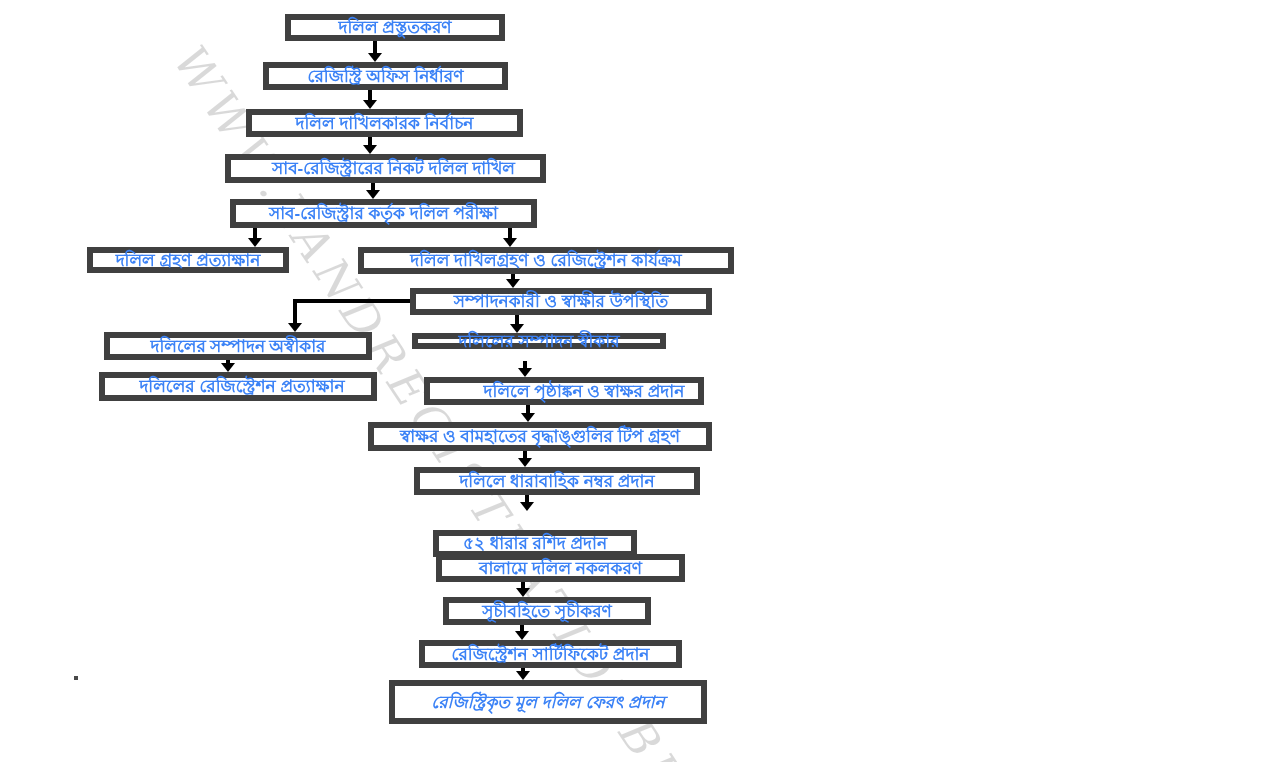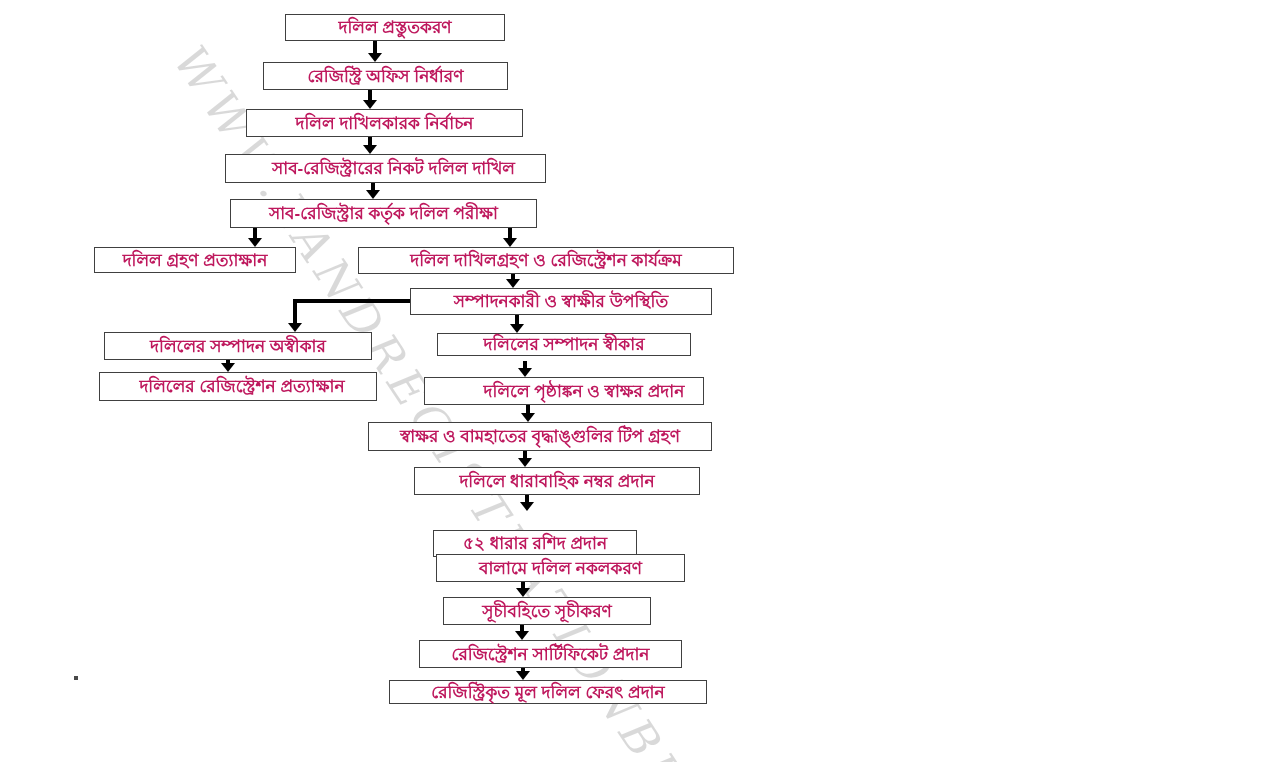--- a/index.html
+++ b/index.html
@@ -27,23 +27,23 @@
     font-size: 46px;
     letter-spacing: 7px;
     color: rgba(0,0,0,0.15);
     white-space: nowrap;
     pointer-events: none;
     z-index: 1;
   }
   .node {
     position: absolute;
     box-sizing: border-box;
-    border: 1px solid #404040;
+    border: 6px solid #404040;
     background: #ffffff;
-    color: #be185d;
+    color: #3b82f6;
     display: flex;
     align-items: center;
     justify-content: center;
     font-size: 17px;
     font-weight: bold;
     white-space: nowrap;
     z-index: 3;
     line-height: 1;
   }
   .arrow {
@@ -91,37 +91,37 @@
 <div id="canvas">
 
   <div class="watermark">WWW.LANDREGISTRATIONBD.COM</div>
 
   <div class="node" style="left:285px; top:14px;  width:220px; height:27px;">দলিল প্রস্তুতকরণ</div>
   <div class="node" style="left:263px; top:62px;  width:245px; height:28px;">রেজিস্ট্রি অফিস নির্ধারণ</div>
   <div class="node" style="left:246px; top:109px; width:277px; height:28px;">দলিল দাখিলকারক নির্বাচন</div>
   <div class="node" style="left:225px; top:154px; width:321px; height:29px;padding-left:16px;">সাব-রেজিস্ট্রারের নিকট দলিল দাখিল</div>
   <div class="node" style="left:230px; top:199px; width:307px; height:29px;">সাব-রেজিস্ট্রার কর্তৃক দলিল পরীক্ষা</div>
 
-  <div class="node" style="left:94px;  top:247px; width:202px; height:26px;text-align:center;">দলিল গ্রহণ প্রত্যাক্ষান</div>
+  <div class="node" style="left:87px;  top:247px; width:202px; height:26px;text-align:center;">দলিল গ্রহণ প্রত্যাক্ষান</div>
   <div class="node" style="left:358px; top:247px; width:376px; height:27px;">দলিল দাখিলগ্রহণ ও রেজিস্ট্রেশন কার্যক্রম</div>
 
   <div class="node" style="left:410px; top:288px; width:302px; height:27px;">সম্পাদনকারী ও স্বাক্ষীর উপস্থিতি</div>
 
-  <div class="node" style="left:104px; top:332px; width:268px; height:28px;">দলিলের সম্পাদন অস্বীকার</div>
+  <div class="node" style="left:104px; top:332px; width:268px; height:28px;font-family:Liberation Serif, serif;">দলিলের সম্পাদন অস্বীকার</div>
   <div class="node" style="left:99px;  top:372px; width:278px; height:29px;padding-left:8px;">দলিলের রেজিস্ট্রেশন প্রত্যাক্ষান</div>
 
-  <div class="node" style="left:437px; top:333px; width:254px; height:23px;">দলিলের সম্পাদন স্বীকার</div>
+  <div class="node" style="left:412px; top:333px; width:254px; height:16px;">দলিলের সম্পাদন স্বীকার</div>
   <div class="node" style="left:424px; top:377px; width:280px; height:28px;padding-left:40px;">দলিলে পৃষ্ঠাঙ্কন ও স্বাক্ষর প্রদান</div>
   <div class="node" style="left:368px; top:422px; width:344px; height:29px;">স্বাক্ষর ও বামহাতের বৃদ্ধাঙ্গুলির টিপ গ্রহণ</div>
   <div class="node" style="left:414px; top:467px; width:286px; height:28px;">দলিলে ধারাবাহিক নম্বর প্রদান</div>
   <div class="node" style="left:433px; top:511px; width:204px; height:27px;margin-top:19px;">৫২ ধারার রশিদ প্রদান</div>
   <div class="node" style="left:428px; top:554px; width:249px; height:28px;margin-left:8px;">বালামে দলিল নকলকরণ</div>
   <div class="node" style="left:443px; top:597px; width:208px; height:28px;">সূচীবহিতে সূচীকরণ</div>
   <div class="node" style="left:419px; top:640px; width:263px; height:28px;">রেজিস্ট্রেশন সার্টিফিকেট প্রদান</div>
-  <div class="node" style="left:389px; top:680px; width:318px; height:24px;">রেজিস্ট্রিকৃত মূল দলিল ফেরৎ প্রদান</div>
+  <div class="node" style="left:389px; top:680px; width:318px; height:44px;font-style:italic;">রেজিস্ট্রিকৃত মূল দলিল ফেরৎ প্রদান</div>
 
   <div class="arrow" style="left:367px; top:41px;  height:21px;">
       <div class="shaft"></div>
       <div class="head"></div>
     </div>
   <div class="arrow" style="left:362px; top:90px;  height:19px;">
       <div class="shaft"></div>
       <div class="head"></div>
     </div>
   <div class="arrow" style="left:362px; top:137px; height:17px;">

